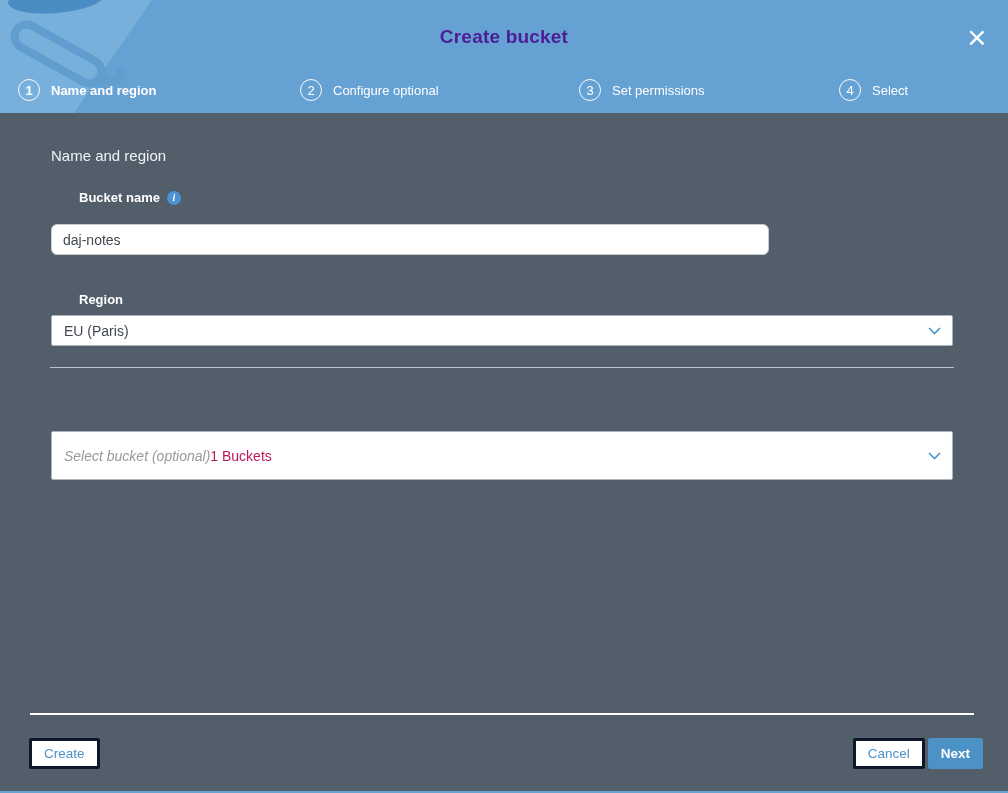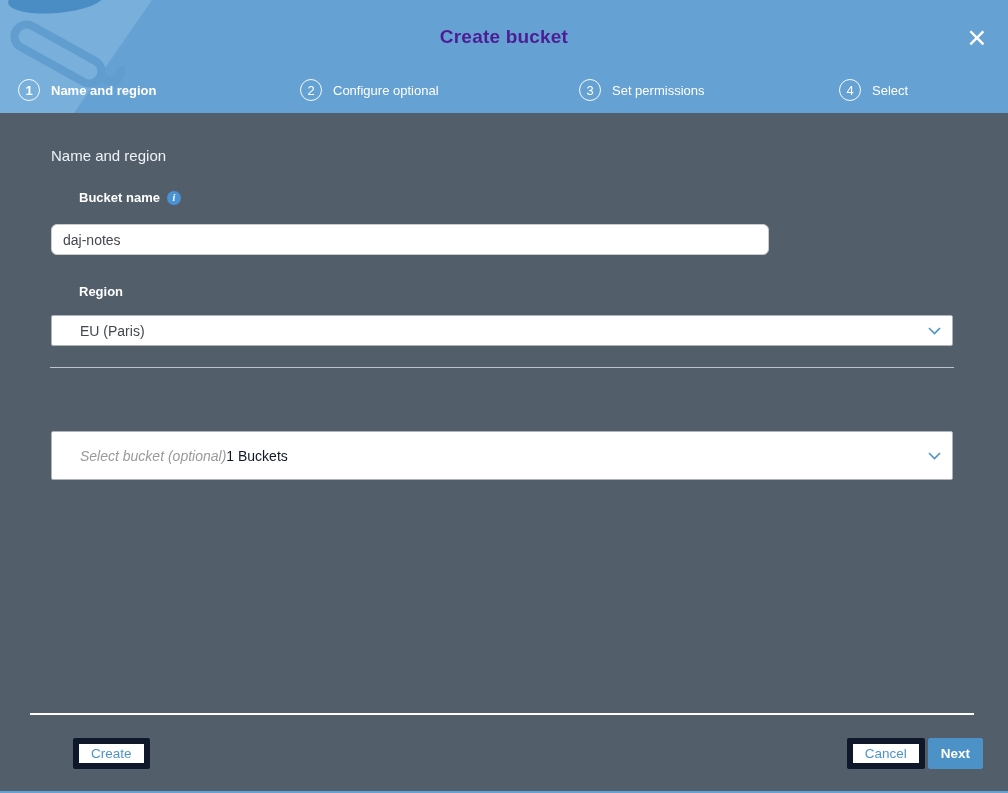--- a/index.html
+++ b/index.html
@@ -40,51 +40,51 @@
   .step.s4 { left:839px; }
 
   
   .heading { position:absolute; left:51px; color:#eef2f5; font-size:15px; }
   .h1 { top:147px; }
   .h2 { top:389px; }
 
   .field-label { position:absolute; left:51px; color:#fff; font-size:13px; font-weight:700;
                  display:flex; align-items:center; gap:7px;padding-left:28px; }
   .lbl-bucket { top:190px; }
-  .lbl-region { top:284px; }
+  .lbl-region { top:292px; }
 
   .info-ic { width:14px; height:14px; border-radius:50%; background:#4b92d4; color:#fff;
              display:inline-flex; align-items:center; justify-content:center;
              font-family:"Liberation Serif", serif; font-style:italic; font-weight:700;
              font-size:10px; line-height:1; cursor:pointer; }
 
   .txt-input { position:absolute; left:51px; top:224px; width:718px; height:31px;
                border:1px solid #cbcbcb; border-radius:6px; background:#fff;
                padding:0 11px; font-size:14px; color:#424750; outline:none;
                font-family:"Liberation Sans", sans-serif; }
 
   .sel { position:absolute; left:51px; width:902px; background:#fff; border:1px solid #adb3b8;
-         border-radius:2px; display:flex; align-items:center; padding:0 28px; cursor:pointer;
+         border-radius:2px; display:flex; align-items:center; padding:0 12px; cursor:pointer;
          font-size:14px; color:#424750; }
   .sel-region { top:315px; height:31px; }
   .sel-copy   { top:431px; height:49px; }
   .sel .chev { position:absolute; right:11px; top:50%; transform:translateY(-50%); display:flex; }
   .ph { color:#9a9a9a; font-style:italic;text-align:right; }
-  .suffix { color:#0f172a; }
+  .suffix { color:#be185d; }
 
   .sect-divider { position:absolute; left:50px; top:367px; width:904px; height:1px; background:#bdc4c9; }
 
   
   .foot-divider { position:absolute; left:30px; top:713px; width:944px; height:2px; background:#fff; }
   .foot { position:absolute; left:29px; right:25px; top:738px; height:31px;
           display:flex; align-items:center; justify-content:space-between; }
   .foot .right { display:flex; gap:3px; }
   .btn { height:31px; padding:0 12px; font-size:13.5px; border-radius:2px; cursor:pointer;
          font-family:"Liberation Sans", sans-serif; }
-  .btn.ghost { background:#fff; border:6px solid #0f172a; color:#4d93c9;margin-left:44px; }
+  .btn.ghost { background:#fff; border:3px solid #0f172a; color:#4d93c9; }
   .btn.primary { background:#4c92c7; border:1px solid #4c92c7; color:#fff; font-weight:700; }
 
   .bottom-strip { position:absolute; left:0; bottom:0; width:1008px; height:2px; background:#65a1d3; }
 </style>
 </head>
 <body>
 
 <div class="page">
 
   <div class="hdr">

